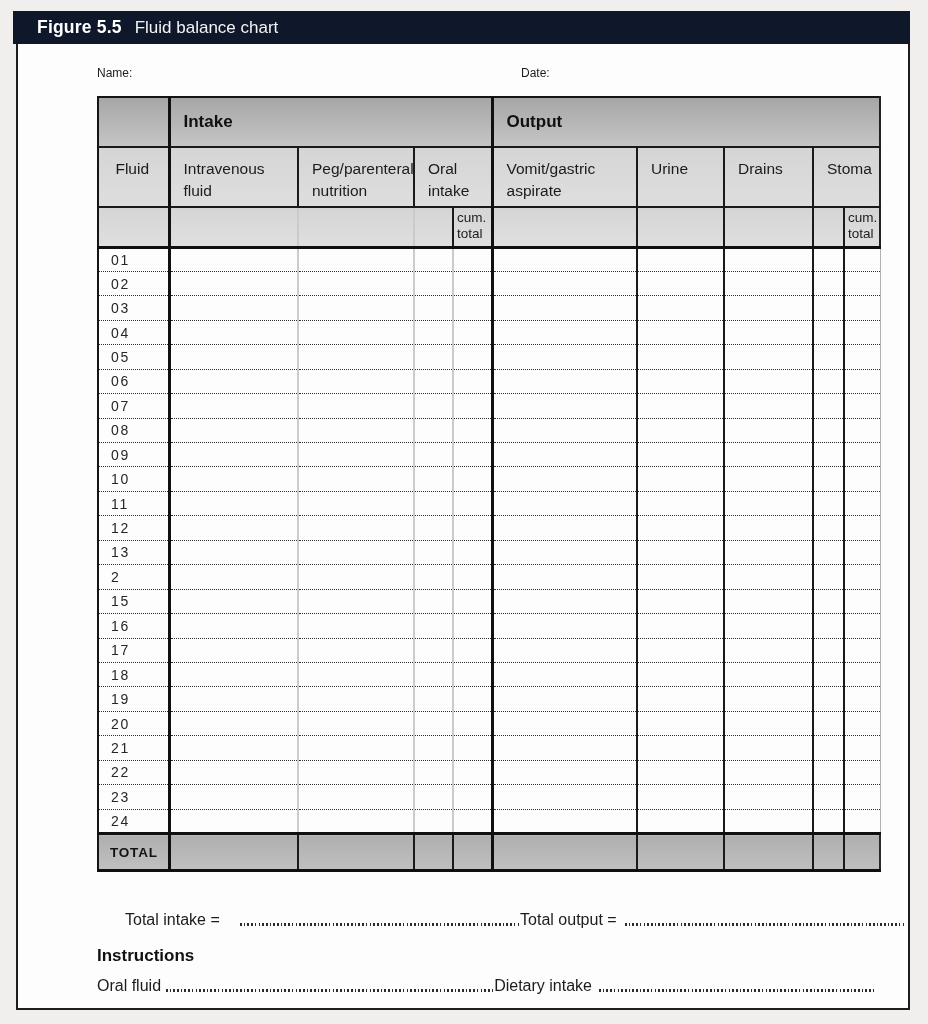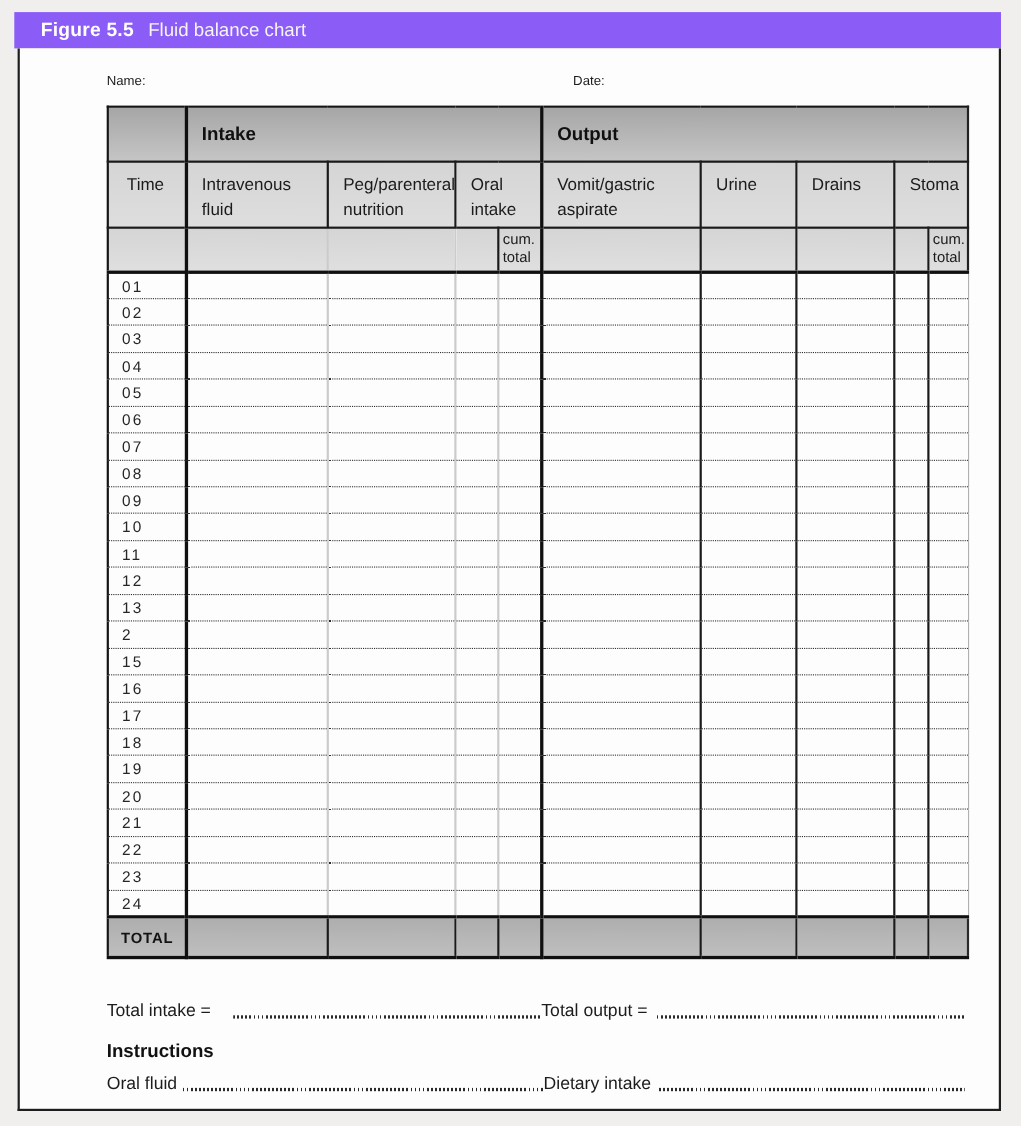--- a/index.html
+++ b/index.html
@@ -9,21 +9,21 @@
     font-family:"Liberation Sans","DejaVu Sans",sans-serif;
     color:#1b1b1b;
     position:relative;
     overflow:hidden;
   }
   .page { position:absolute; inset:0; }
 
   
   .titlebar {
     position:absolute; left:13px; top:11px; width:897px; height:33px;
-    background:#8b5cf6; color:#ffffff;
+    background:#0f172a; color:#ffffff;
     display:flex; align-items:center; padding-left:24px; box-sizing:border-box;
   }
   .fig-label { font-weight:bold; font-size:17.5px; letter-spacing:0.2px; }
   .fig-title { font-size:17px; margin-left:13px; color:#f4f4f4; }
 
   
   .frame {
     position:absolute; left:16px; top:44px; width:894px; height:966px;
     background:#fdfdfd;
     border-left:2px solid #1d1d1d; border-right:2px solid #1d1d1d;
@@ -110,21 +110,21 @@
     font-weight:bold; font-size:13.5px; letter-spacing:0.8px;
     color:#131313; padding-left:11px;
   }
 
   
   .leadrow {
     position:absolute; left:97px; width:780px;
     display:flex; align-items:baseline;
     font-size:16px; color:#1c1c1c; white-space:nowrap;
   }
-  .lead-1 { top:911px; }
+  .lead-1 { top:911px;margin-left:28px; }
   .lead-2 { top:977px; }
   .dots {
     flex:1; height:3px; align-self:flex-end; margin-bottom:3px;
     background-image:repeating-linear-gradient(90deg,#2b2b2b 0 1.6px,transparent 1.6px 3.7px);
   }
   .lead-1 .dots.d1 { margin-left:20px; }
   .lead-1 .dots.d2 { margin-left:8px; }
   .lead-2 .dots.d1 { margin-left:5px; flex:1.18; }
   .lead-2 .dots.d2 { margin-left:7px; }
   .instructions {
@@ -160,21 +160,21 @@
         <col style="width:31px">
       <col style="width:36px">
     </colgroup>
     <tbody>
       <tr class="grouprow">
         <td class="c1"></td>
         <td class="gspan-intake" colspan="4">Intake</td>
         <td class="gspan-output c10" colspan="5">Output</td>
       </tr>
       <tr class="headrow">
-        <td class="c1">Time</td>
+        <td class="c1">Fluid</td>
         <td class="c2">Intravenous fluid</td>
         <td class="c3">Peg/parenteral nutrition</td>
         <td class="hspan-oral" colspan="2">Oral intake</td>
         <td class="c6">Vomit/gastric aspirate</td>
         <td class="c7">Urine</td>
         <td class="c8">Drains</td>
         <td class="hspan-stoma c10" colspan="2">Stoma</td>
       </tr>
       <tr class="cumrow">
         <td class="c1"></td>

